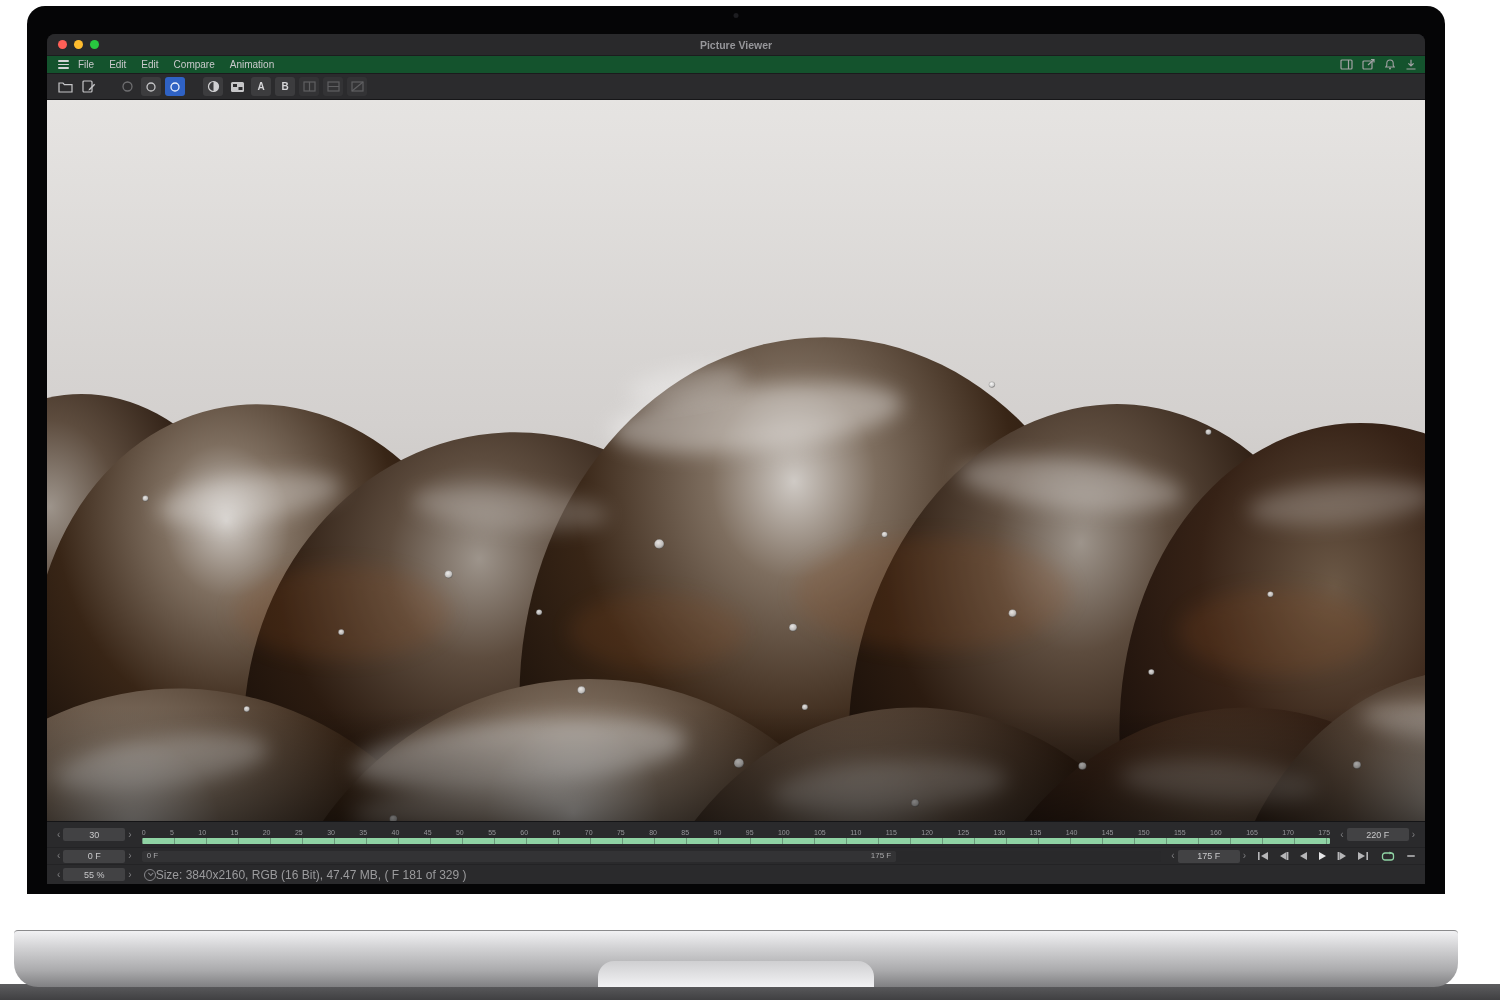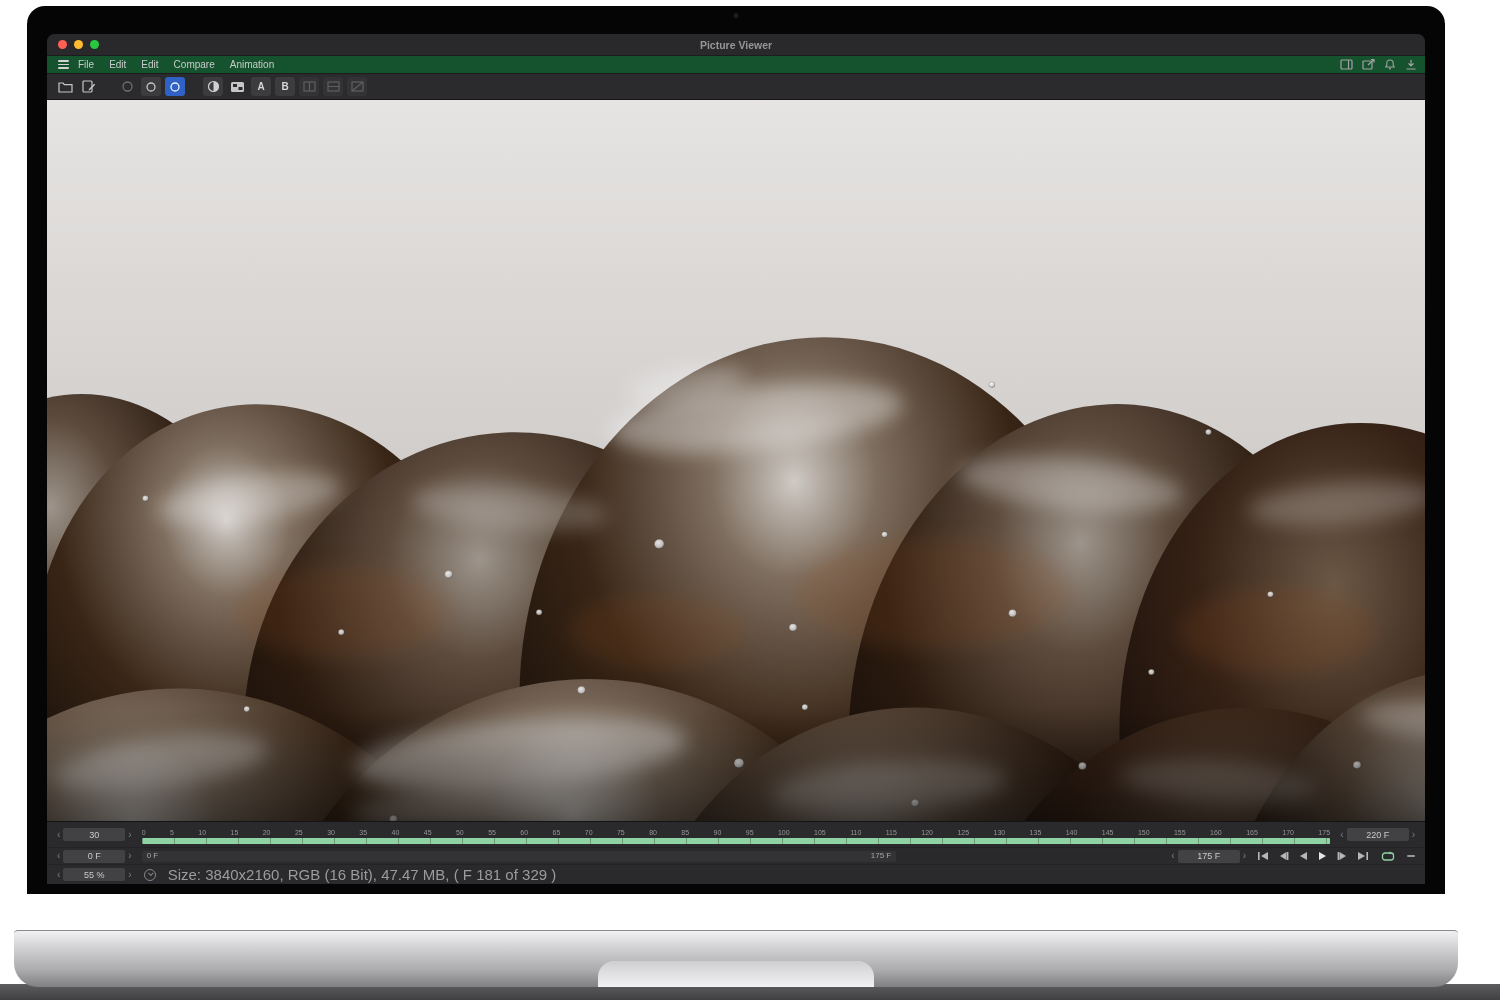--- a/index.html
+++ b/index.html
@@ -83,21 +83,21 @@
                  display:flex; align-items:center; justify-content:space-between; padding:0 5px; }
   .track-range span { color:#a8a8aa; font-size:8px; line-height:1; }
   .transport { display:flex; align-items:center; gap:3px; margin-left:8px; }
   .pbtn { width:17px; height:13px; display:flex; align-items:center; justify-content:center; }
   .loop-btn { margin-left:5px; }
   .grip { width:8px; height:2px; background:#98989a; border-radius:1px; margin-left:8px; }
   .status-icon { width:12px; height:12px; border-radius:50%; border:1.2px solid #86868a;
                  margin-left:12px; display:flex; align-items:center; justify-content:center; }
   .status-icon i { border:solid #86868a; border-width:0 1.2px 1.2px 0; padding:1.6px;
                    transform:rotate(45deg) translateY(-1px); display:inline-block; }
-  .status-text { margin-left:12px; color:#9b9b9d; font-size:15px; }
+  .status-text { color:#9b9b9d; font-size:12px; }
 </style>
 </head>
 <body>
 
 <div class="stage">
 
   <div class="desk-edge"></div>
 
   <div class="deck">
     <div class="deck-notch"></div>

